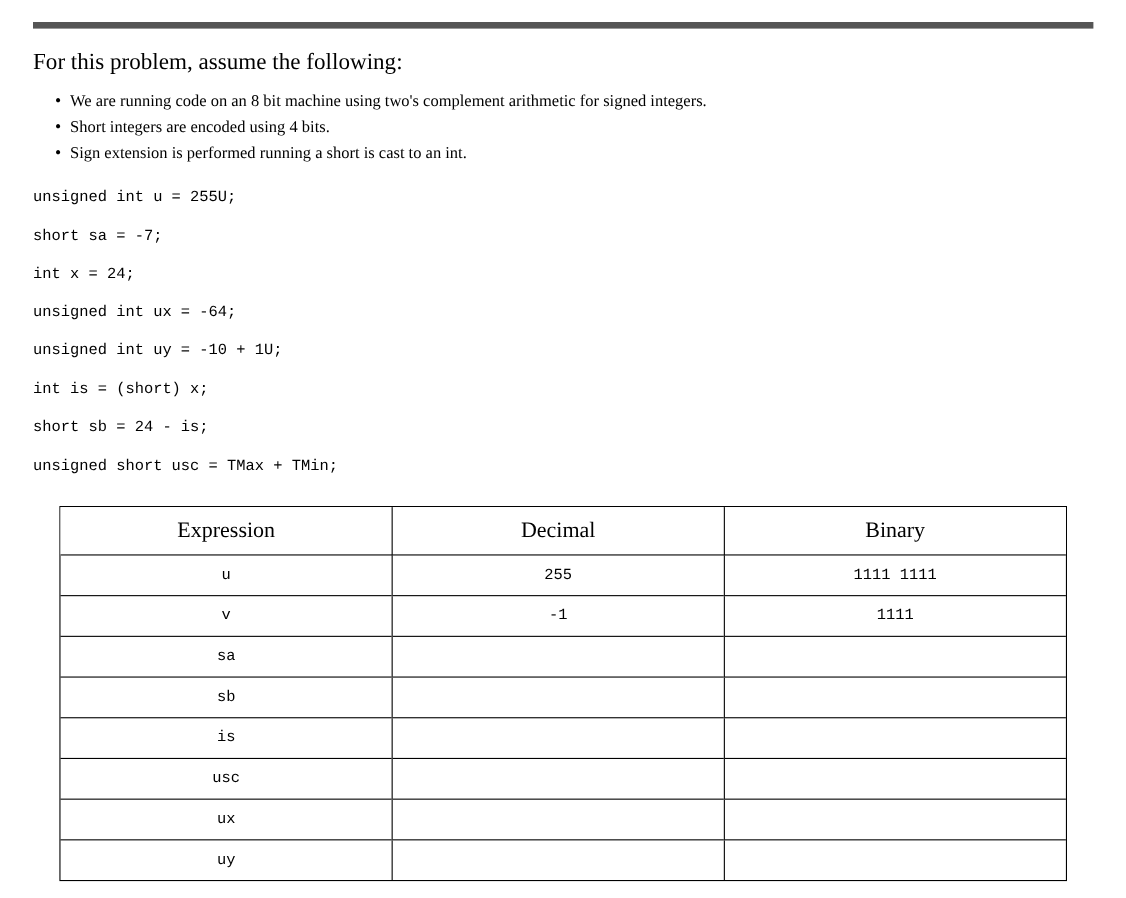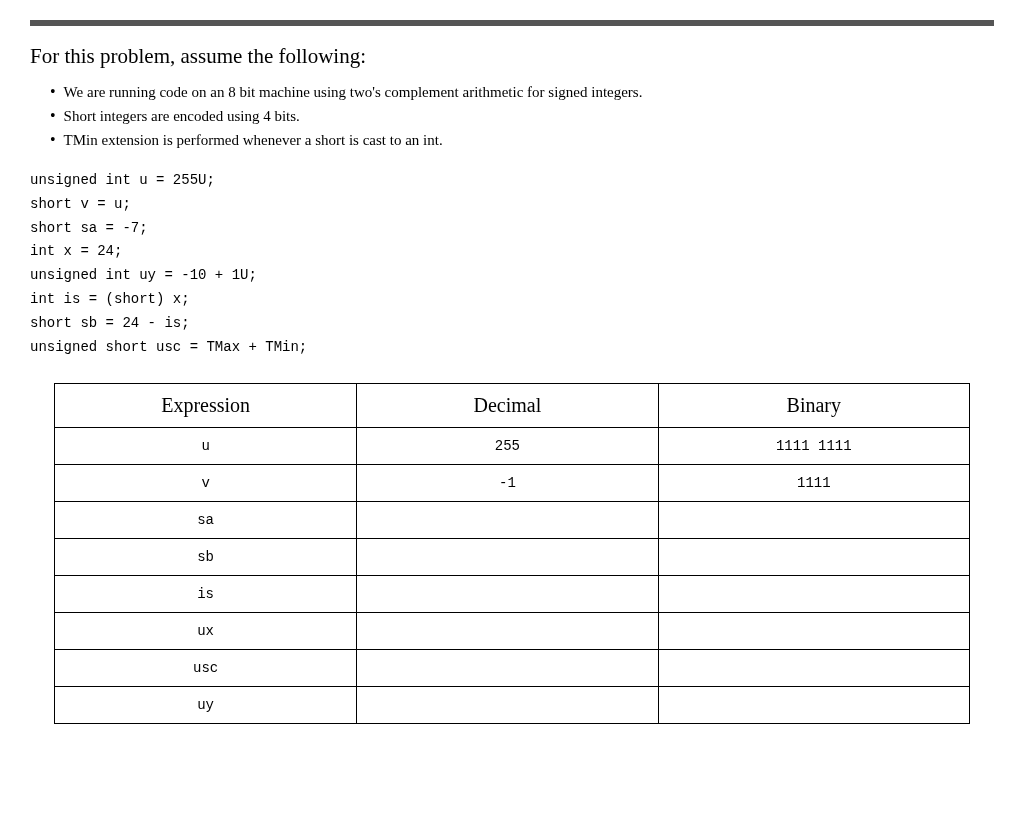--- a/index.html
+++ b/index.html
@@ -41,20 +41,21 @@
 
     .code-block {
       font-family: 'Courier New', Courier, monospace;
       font-size: 14px;
       line-height: 1.7;
       margin-bottom: 24px;
     }
 
     .code-block div {
       white-space: pre;
+      margin-top: 11px;
     }
 
     .table-wrapper {
       border: 1px solid #000;
       border-collapse: collapse;
       width: 95%;
       margin: 0 auto;
     }
 
     table {
@@ -116,29 +117,29 @@
 <p class="intro-text">For this problem, assume the following:</p>
 
 <ul class="bullet-list">
   <li>
     <span>We are running code on an 8 bit machine using two's complement arithmetic for signed integers.</span>
   </li>
   <li>
     <span>Short integers are encoded using 4 bits.</span>
   </li>
   <li>
-    <span>TMin extension is performed whenever a short is cast to an int.</span>
+    <span>Sign extension is performed running a short is cast to an int.</span>
   </li>
 </ul>
 
 <div class="code-block">
   <div>unsigned int u = 255U;</div>
-  <div>short v = u;</div>
   <div>short sa = -7;</div>
   <div>int x = 24;</div>
+  <div>unsigned int ux = -64;</div>
   <div>unsigned int uy = -10 + 1U;</div>
   <div>int is = (short) x;</div>
   <div>short sb = 24 - is;</div>
   <div>unsigned short usc = TMax + TMin;</div>
 </div>
 
 <div class="table-wrapper">
   <table>
     <thead>
       <tr>
@@ -167,26 +168,26 @@
           <td class="col-expr">sb</td>
           <td class="col-dec"></td>
           <td class="col-bin"></td>
         </tr>
         <tr>
           <td class="col-expr">is</td>
           <td class="col-dec"></td>
           <td class="col-bin"></td>
         </tr>
         <tr>
-          <td class="col-expr">ux</td>
+          <td class="col-expr">usc</td>
           <td class="col-dec"></td>
           <td class="col-bin"></td>
         </tr>
         <tr>
-          <td class="col-expr">usc</td>
+          <td class="col-expr">ux</td>
           <td class="col-dec"></td>
           <td class="col-bin"></td>
         </tr>
         <tr>
           <td class="col-expr">uy</td>
           <td class="col-dec"></td>
           <td class="col-bin"></td>
         </tr>
       </tbody>
   </table>

